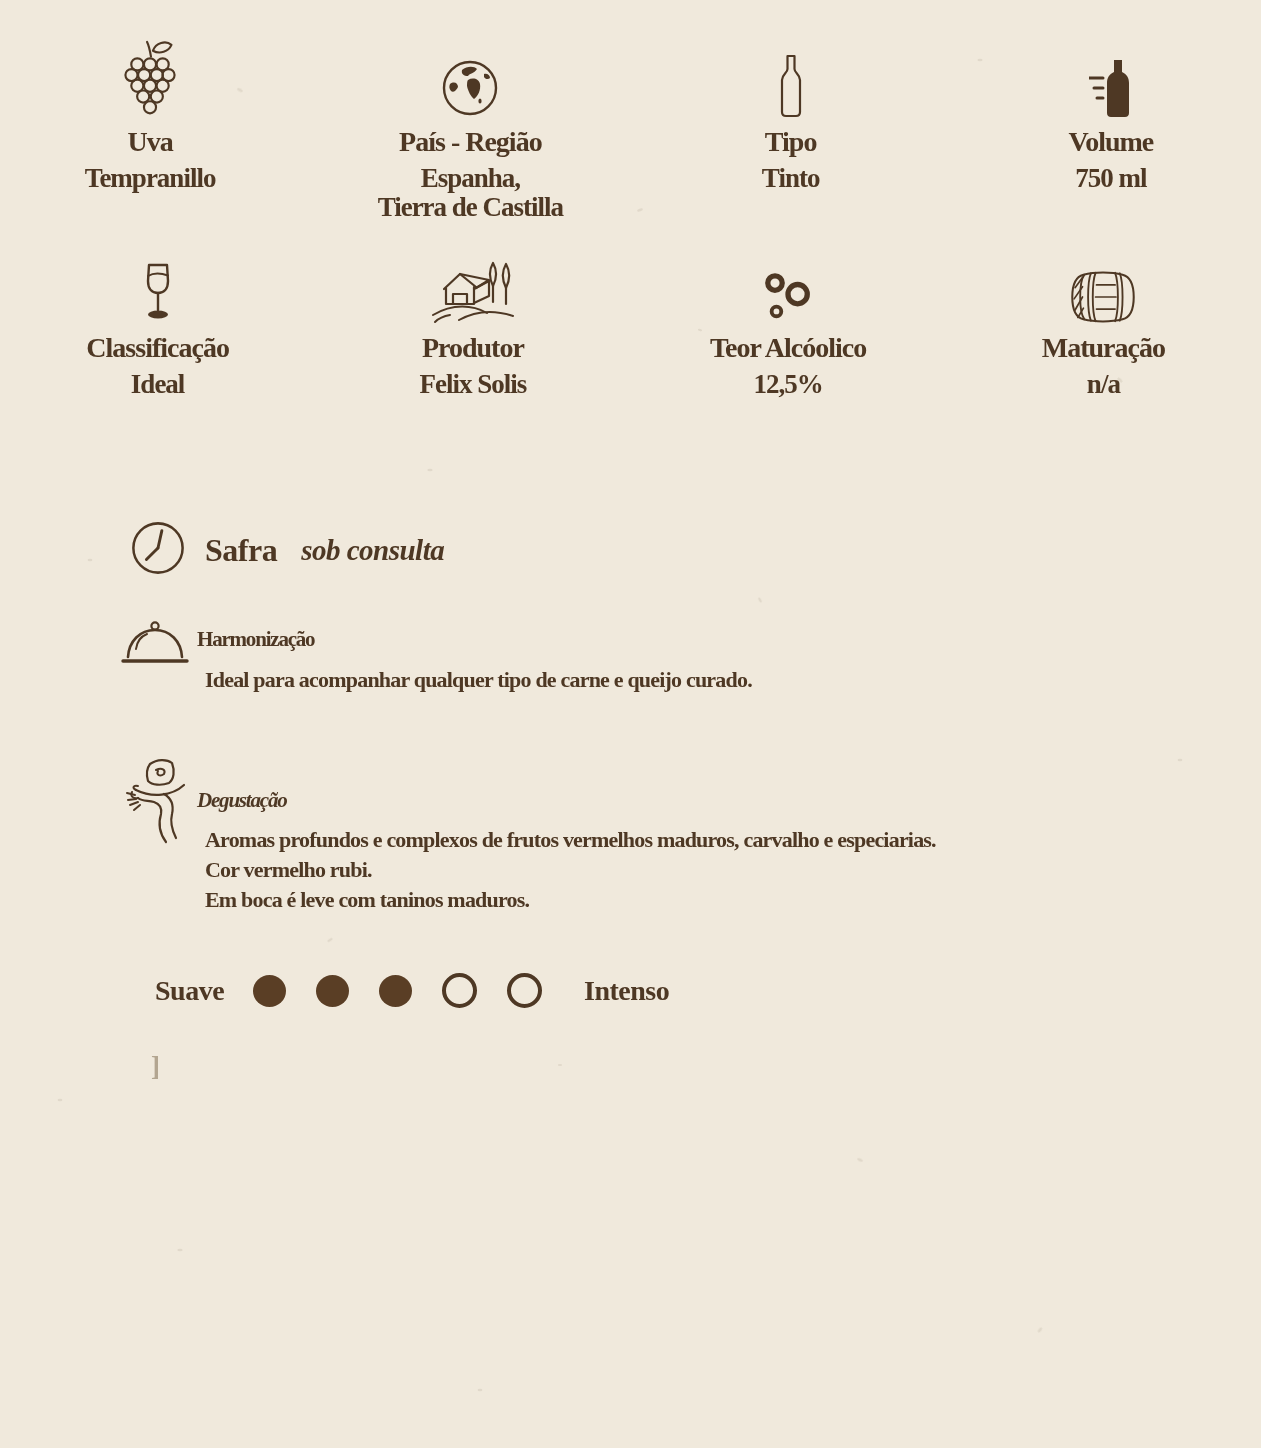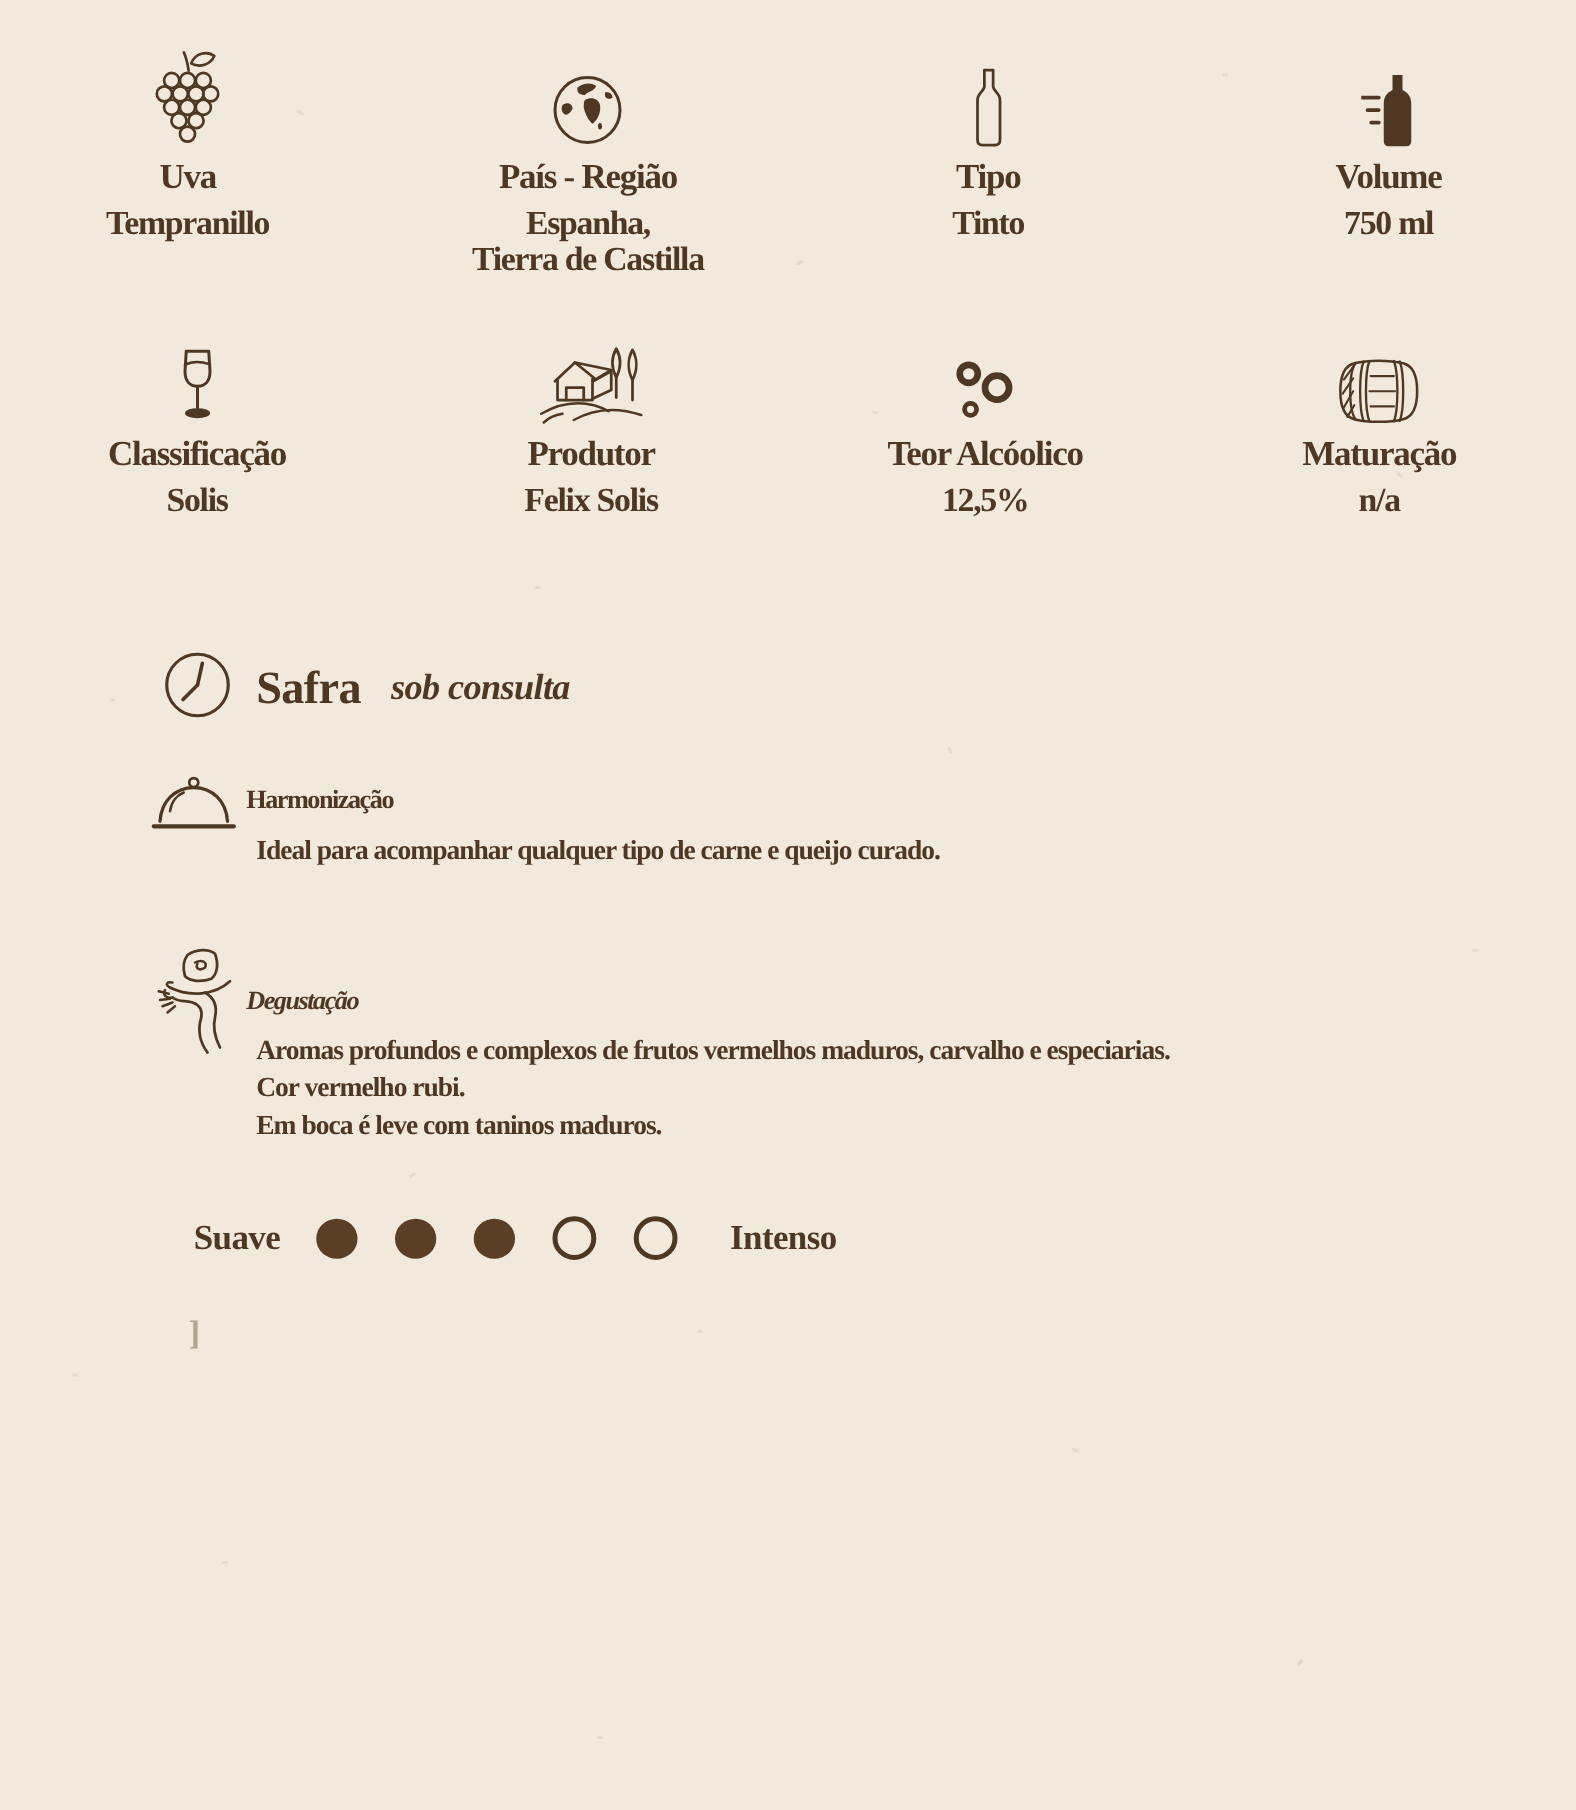--- a/index.html
+++ b/index.html
@@ -6,33 +6,33 @@
   .page {
     position:relative; width:1261px; height:1448px; overflow:hidden;
     background:#f0e9dc; color:#4e3824;
     font-family:"Liberation Serif", serif; font-weight:bold;
   }
   .texture { position:absolute; inset:0; pointer-events:none; opacity:.55; }
 
   
   .grid { position:absolute; left:0; width:100%; display:flex; }
   .row1 { top:36px;gap:20px; }
-  .row2 { top:268px; }
+  .row2 { top:252px; }
   .cell { width:25%; display:flex; flex-direction:column; align-items:center; text-align:center; }
   .icon-box { height:82px; display:flex; align-items:flex-end; justify-content:center; }
   .row2 .icon-box { height:72px; }
   .label { margin-top:9px; font-size:28px; letter-spacing:-1px; line-height:30px; }
   .value { margin-top:7px; font-size:27px; letter-spacing:-1px; line-height:29px; white-space:pre-line; }
 
   svg.ic { stroke:#4e3824; fill:none; stroke-linecap:round; stroke-linejoin:round; }
   svg.ic .fill { fill:#4e3824; stroke:none; }
 
   
   .safra { position:absolute; left:130px; top:520px; display:flex; align-items:center; }
-  .safra .s-label { font-size:37px; margin-left:19px; letter-spacing:-0.5px; }
+  .safra .s-label { font-size:32px; margin-left:19px; letter-spacing:-0.5px; }
   .safra .s-value { font-size:29px; margin-left:24px; letter-spacing:-0.5px;font-style:italic; }
 
   
   .sec-icon { position:absolute; }
   .sec-title { position:absolute; font-size:21px; letter-spacing:-1.2px; }
   .sec-body { position:absolute; font-size:22px; letter-spacing:-0.8px; line-height:30px; }
 
   
   .intensity { position:absolute; left:155px; top:973px; display:flex; align-items:center;justify-content:space-between; }
   .intensity .scale-label { font-size:28px; letter-spacing:-0.5px; }
@@ -141,21 +141,21 @@
     <div class="cell">
       <div class="icon-box">
         <svg class="ic" width="42" height="62" viewBox="0 0 42 62" stroke-width="2.4">
           <path d="M12 3 L30 3 L31 19 C31 27 27 31 21 31 C15 31 11 27 11 19 Z"></path>
           <path d="M11 14 C17 10.5 25 11.5 31 13.5" stroke-width="2"></path>
           <line x1="21" y1="31" x2="21" y2="48"></line>
           <ellipse class="fill" cx="21" cy="52.5" rx="10" ry="4"></ellipse>
         </svg>
       </div>
       <div class="label">Classificação</div>
-      <div class="value">Solis</div>
+      <div class="value">Ideal</div>
     </div>
 
     <div class="cell">
       <div class="icon-box">
         <svg class="ic" width="88" height="66" viewBox="0 0 88 66" stroke-width="2.2">
           <path d="M15 31 L31 16 L47 29"></path>
           <path d="M17 30 V46 L45 46 V29"></path>
           <path d="M24 46 V36 H38 V46"></path>
           <path d="M31 16 L60 22 L47 30"></path>
           <path d="M45 31 L60 23 V38 L45 45"></path>

